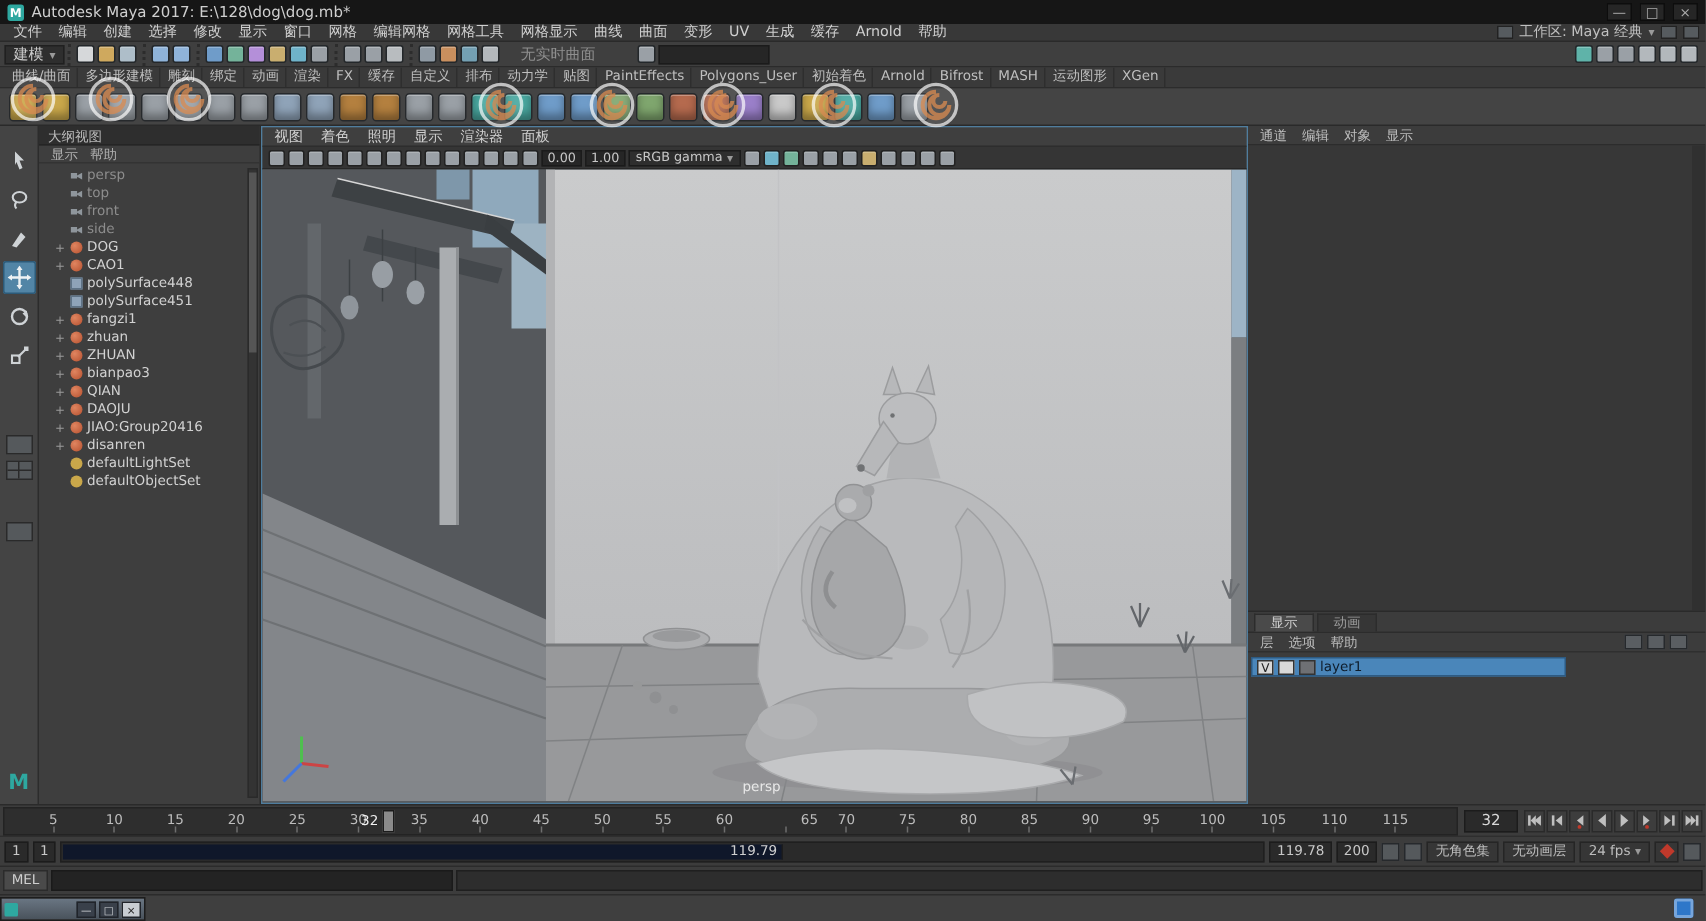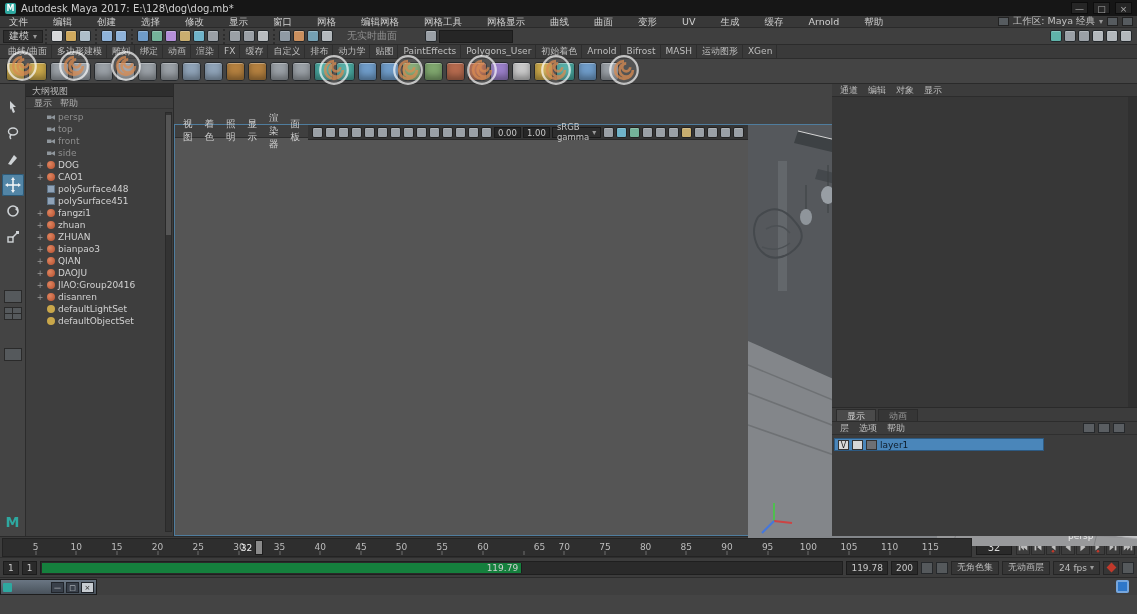--- a/index.html
+++ b/index.html
@@ -53,21 +53,21 @@
   .ol-row.muted{color:#8d8d8d;}
   .ol-exp{width:8px;color:#9a9a9a;font-size:8px;text-align:center;}
   .ol-icon{width:8px;height:8px;flex:0 0 8px;}
   .t-camera{background:#8f969c;clip-path:polygon(0 30%,55% 30%,55% 50%,100% 25%,100% 85%,55% 60%,55% 75%,0 75%);}
   .t-transform{background:radial-gradient(circle at 35% 35%,#e08560,#b5502f);border-radius:50%;}
   .t-mesh{background:#8fa3b8;border:1px solid #5f7386;}
   .t-set{background:#c9a74a;border-radius:50%;}
   .ol-scroll{position:absolute;right:1px;top:28px;bottom:4px;width:7px;background:#333;border:1px solid #2a2a2a;}
   .ol-thumb{position:absolute;left:0;right:0;top:2px;height:120px;background:#555;}
   
-  .viewport{width:658px;flex:0 0 658px;display:flex;flex-direction:row;border:1px solid #4f7d9e;background:#555;margin-top:40px;}
+  .viewport{width:658px;flex:0 0 658px;display:flex;flex-direction:column;border:1px solid #4f7d9e;background:#555;}
   .vp-menus{height:13px;background:#3f3f3f;display:flex;gap:12px;align-items:center;padding:0 8px;color:#d0d0d0;font-size:9.5px;border-bottom:1px solid #2d2d2d;}
   .vp-toolbar{height:15px;background:#353535;display:flex;align-items:center;gap:2px;padding:0 4px;border-bottom:1px solid #272727;}
   .vt-icon{width:11px;height:11px;border:1px solid #222;border-radius:2px;box-shadow:inset 0 1px 0 rgba(255,255,255,.2);}
   .vt-field{height:11px;background:#262626;border:1px solid #1b1b1b;color:#c8c8c8;font-size:8.5px;padding:0 3px;line-height:10px;}
   .vt-dd{display:flex;align-items:center;gap:3px;height:11px;background:#2e2e2e;border:1px solid #1b1b1b;padding:0 4px;color:#c8c8c8;font-size:8.5px;}
   .scene{flex:1;position:relative;background:#595c60;}
   .scene svg{display:block;}
   
   .rightpanel{flex:1;background:#383838;display:flex;flex-direction:column;position:relative;}
   .cb-menus{height:13px;display:flex;gap:10px;align-items:center;padding:0 8px;color:#bdbdbd;font-size:9px;background:#3c3c3c;border-bottom:1px solid #2c2c2c;}
@@ -91,21 +91,21 @@
   .tick-line{position:absolute;bottom:1px;width:1px;height:4px;background:#6e6e6e;transform:translateX(-50%);}
   .ts-marker{position:absolute;top:1px;bottom:1px;width:8px;background:#8a8a8a;border:1px solid #1c1c1c;}
   .ts-marker span{position:absolute;right:10px;top:2px;color:#f2f2f2;font-size:9px;}
   .frame-field{width:36px;height:15px;background:#2a2a2a;border:1px solid #1c1c1c;color:#d8d8d8;font-size:10px;text-align:center;line-height:14px;}
   .playback{display:flex;gap:1px;}
   .pb-btn{width:14px;height:15px;background:#3d3d3d;border:1px solid #2a2a2a;display:flex;align-items:center;justify-content:center;}
   
   .rangeslider{flex:0 0 20px;background:#3c3c3c;border-top:1px solid #2e2e2e;display:flex;align-items:center;gap:3px;padding:0 3px;}
   .num-field{height:14px;background:#2a2a2a;border:1px solid #1c1c1c;color:#c8c8c8;font-size:9px;padding:0 4px;line-height:13px;}
   .range-track{position:relative;flex:1;height:14px;background:#2a2a2a;border:1px solid #1f1f1f;}
-  .range-bar{position:absolute;left:1px;top:1px;bottom:1px;background:#15803d;border-right:1px solid #1c1c1c;display:flex;align-items:center;justify-content:flex-end;padding-right:3px;color:#cfcfcf;font-size:9px;}
+  .range-bar{position:absolute;left:1px;top:1px;bottom:1px;background:#0f172a;border-right:1px solid #1c1c1c;display:flex;align-items:center;justify-content:flex-end;padding-right:3px;color:#cfcfcf;font-size:9px;}
   .rs-btn{height:14px;display:flex;align-items:center;gap:3px;background:#363636;border:1px solid #252525;padding:0 5px;color:#bdbdbd;font-size:9px;white-space:nowrap;}
   .rs-icon{width:12px;height:12px;background:#55595c;border:1px solid #26292c;}
   .autokey{width:16px;height:14px;background:#363636;border:1px solid #252525;display:flex;align-items:center;justify-content:center;}
   .key-dot{width:7px;height:7px;background:#c0392b;transform:rotate(45deg);}
   
   .commandline{flex:0 0 19px;background:#3c3c3c;border-top:1px solid #2b2b2b;display:flex;align-items:center;gap:2px;padding:0 2px;}
   .mel-label{width:30px;height:14px;background:#4a4a4a;border:1px solid #2b2b2b;color:#cfcfcf;font-size:9px;text-align:center;line-height:13px;}
   .mel-input{width:268px;height:14px;background:#232323;border:1px solid #1a1a1a;color:#ccc;font-size:9px;}
   .mel-result{flex:1;height:14px;background:#2d2d2d;border:1px solid #1f1f1f;}
   
@@ -130,21 +130,21 @@
   <div class="titlebar">
     <div class="app-icon">M</div>
     <div class="tb-title">Autodesk Maya 2017: E:\128\dog\dog.mb*</div>
     <div class="tb-spacer"></div>
     <div class="tb-btn">—</div>
     <div class="tb-btn">□</div>
     <div class="tb-btn">×</div>
   </div>
 
   <div class="menubar">
-    <div id="menu-items" style="display:flex;gap:15px;">
+    <div id="menu-items" style="display:flex;gap:1px;">
         <div class="menu-item">文件</div>
         <div class="menu-item">编辑</div>
         <div class="menu-item">创建</div>
         <div class="menu-item">选择</div>
         <div class="menu-item">修改</div>
         <div class="menu-item">显示</div>
         <div class="menu-item">窗口</div>
         <div class="menu-item">网格</div>
         <div class="menu-item">编辑网格</div>
         <div class="menu-item">网格工具</div>
@@ -741,20 +741,25 @@
     <div class="rs-btn">
       <span>24 fps</span>
       <span class="caret">▾</span>
     </div>
     <div class="autokey">
         <div class="key-dot"></div>
       </div>
     <div class="rs-icon"></div>
   </div>
 
+  <div class="commandline">
+    <div class="mel-label">MEL</div>
+    <input class="mel-input" style="">
+    <div class="mel-result"></div>
+  </div>
 
   <div class="helpline">
     <div class="mini-window">
       <div class="mw-icon"></div>
       <div class="mw-sp"></div>
       <div class="mw-btn">—</div>
       <div class="mw-btn">□</div>
       <div class="mw-btn">×</div>
     </div>
     <div class="tray-icon"></div>

